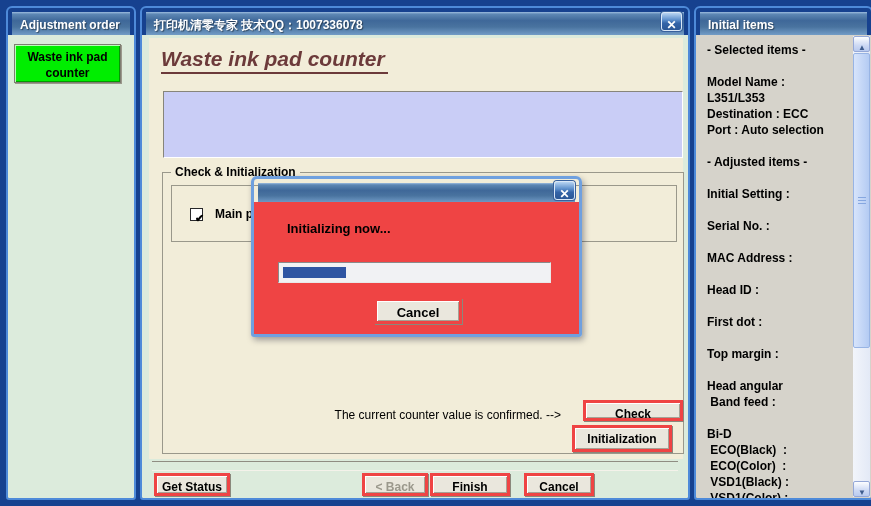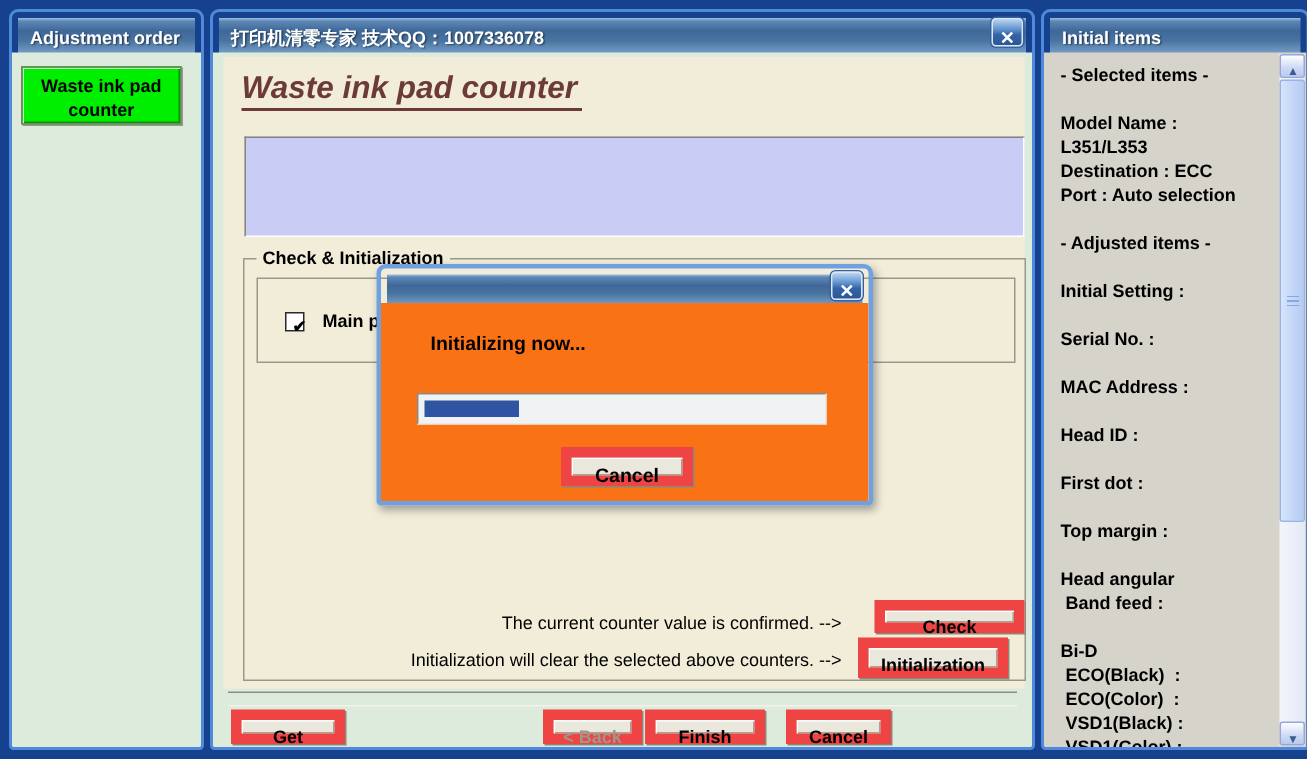--- a/index.html
+++ b/index.html
@@ -49,34 +49,34 @@
   .inner-panel { position:absolute; left:8px; top:12px; width:506px; height:57px;
                  border:1px solid #9a988b; }
   .checkbox-row { position:absolute; left:14px; top:13px; display:flex; align-items:center; }
   .checkbox { width:13px; height:13px; background:#ffffff; border:1px solid #28282a;
               font-size:11px; font-weight:bold; line-height:11px; text-align:center;
               color:#000; cursor:pointer; }
   .checkbox-label { margin-left:8px; font-size:12px; font-weight:bold; color:#000; }
 
   .hint-text { position:absolute; width:406px; text-align:right; font-size:12px;
                font-weight:normal; color:#000; }
-  .btn { background:#eae7dd; border:7px solid #ef4444; color:#000;
+  .btn { background:#eae7dd; border:3px solid #ef4444; color:#000;
          box-shadow:inset 1px 1px 0 #ffffff, inset -1px -1px 0 #a5a296, 1px 1px 0 #8a887c;
          font-family:"Liberation Sans", sans-serif; font-size:12px; font-weight:bold;
          text-align:center; cursor:pointer; position:absolute; }
   .btn.disabled { color:#9b988c; cursor:default; }
   .separator { position:absolute; left:10px; right:10px; top:426px; height:0;
                border-top:1px solid #8f8d82; border-bottom:1px solid #f4f2ea; }
 
   
   #dialog { left:247px; top:172px; width:331px; height:161px; border:3px solid #6fa0df;
             border-radius:6px 6px 3px 3px; position:absolute; overflow:hidden;
             box-shadow:2px 3px 6px rgba(0,0,30,.35); }
   #dialog .titlebar { height:23px; line-height:22px; }
-  #dialog .content { top:23px; background:#f97316; }
+  #dialog .content { top:23px; background:#ef4444; }
   .dialog-msg { position:absolute; left:29px; top:15px; font-size:13px;
                 font-weight:bold; color:#000; }
   .progress { position:absolute; left:24px; top:60px; width:273px; height:21px;
               background:#f1f2f4; border:1px solid;
               border-color:#8a8a8a #e9e9e9 #e9e9e9 #8a8a8a; }
   .progress-fill { height:100%; background:#2f55a2; }
   .dialog-cancel { left:120px; top:96px; width:88px; height:26px; font-size:13px; }
 
   
   #right-window { left:690px; top:2px; width:179px; height:494px; }
@@ -115,21 +115,20 @@
         <div class="groupbox-label">Check &amp; Initialization</div>
         <div class="inner-panel">
           <div class="checkbox-row">
             <div class="checkbox">✔</div>
             <div class="checkbox-label">Main pad</div>
           </div>
         </div>
       </div>
       <div class="hint-text" style="left:10px; top:366px;">The current counter value is confirmed. --&gt;</div>
       <button class="btn" style="left:434px; top:362px; width:100px; height:21px;">Check</button>
-      <div class="hint-text" style="left:10px; top:391px;">Initialization will clear the selected above counters. --&gt;</div>
       <button class="btn" style="left:423px; top:387px; width:100px; height:27px;">Initialization</button>
     </div>
     <div class="separator"></div>
     <button class="btn" style="left:12px; top:438px; width:76px; height:23px;">Get Status</button>
     <button class="btn disabled" style="left:220px; top:438px; width:66px; height:23px;">&lt; Back</button>
     <button class="btn" style="left:288px; top:438px; width:80px; height:23px;">Finish</button>
     <button class="btn" style="left:382px; top:438px; width:70px; height:23px;">Cancel</button>
   </div>
 </div>
 

